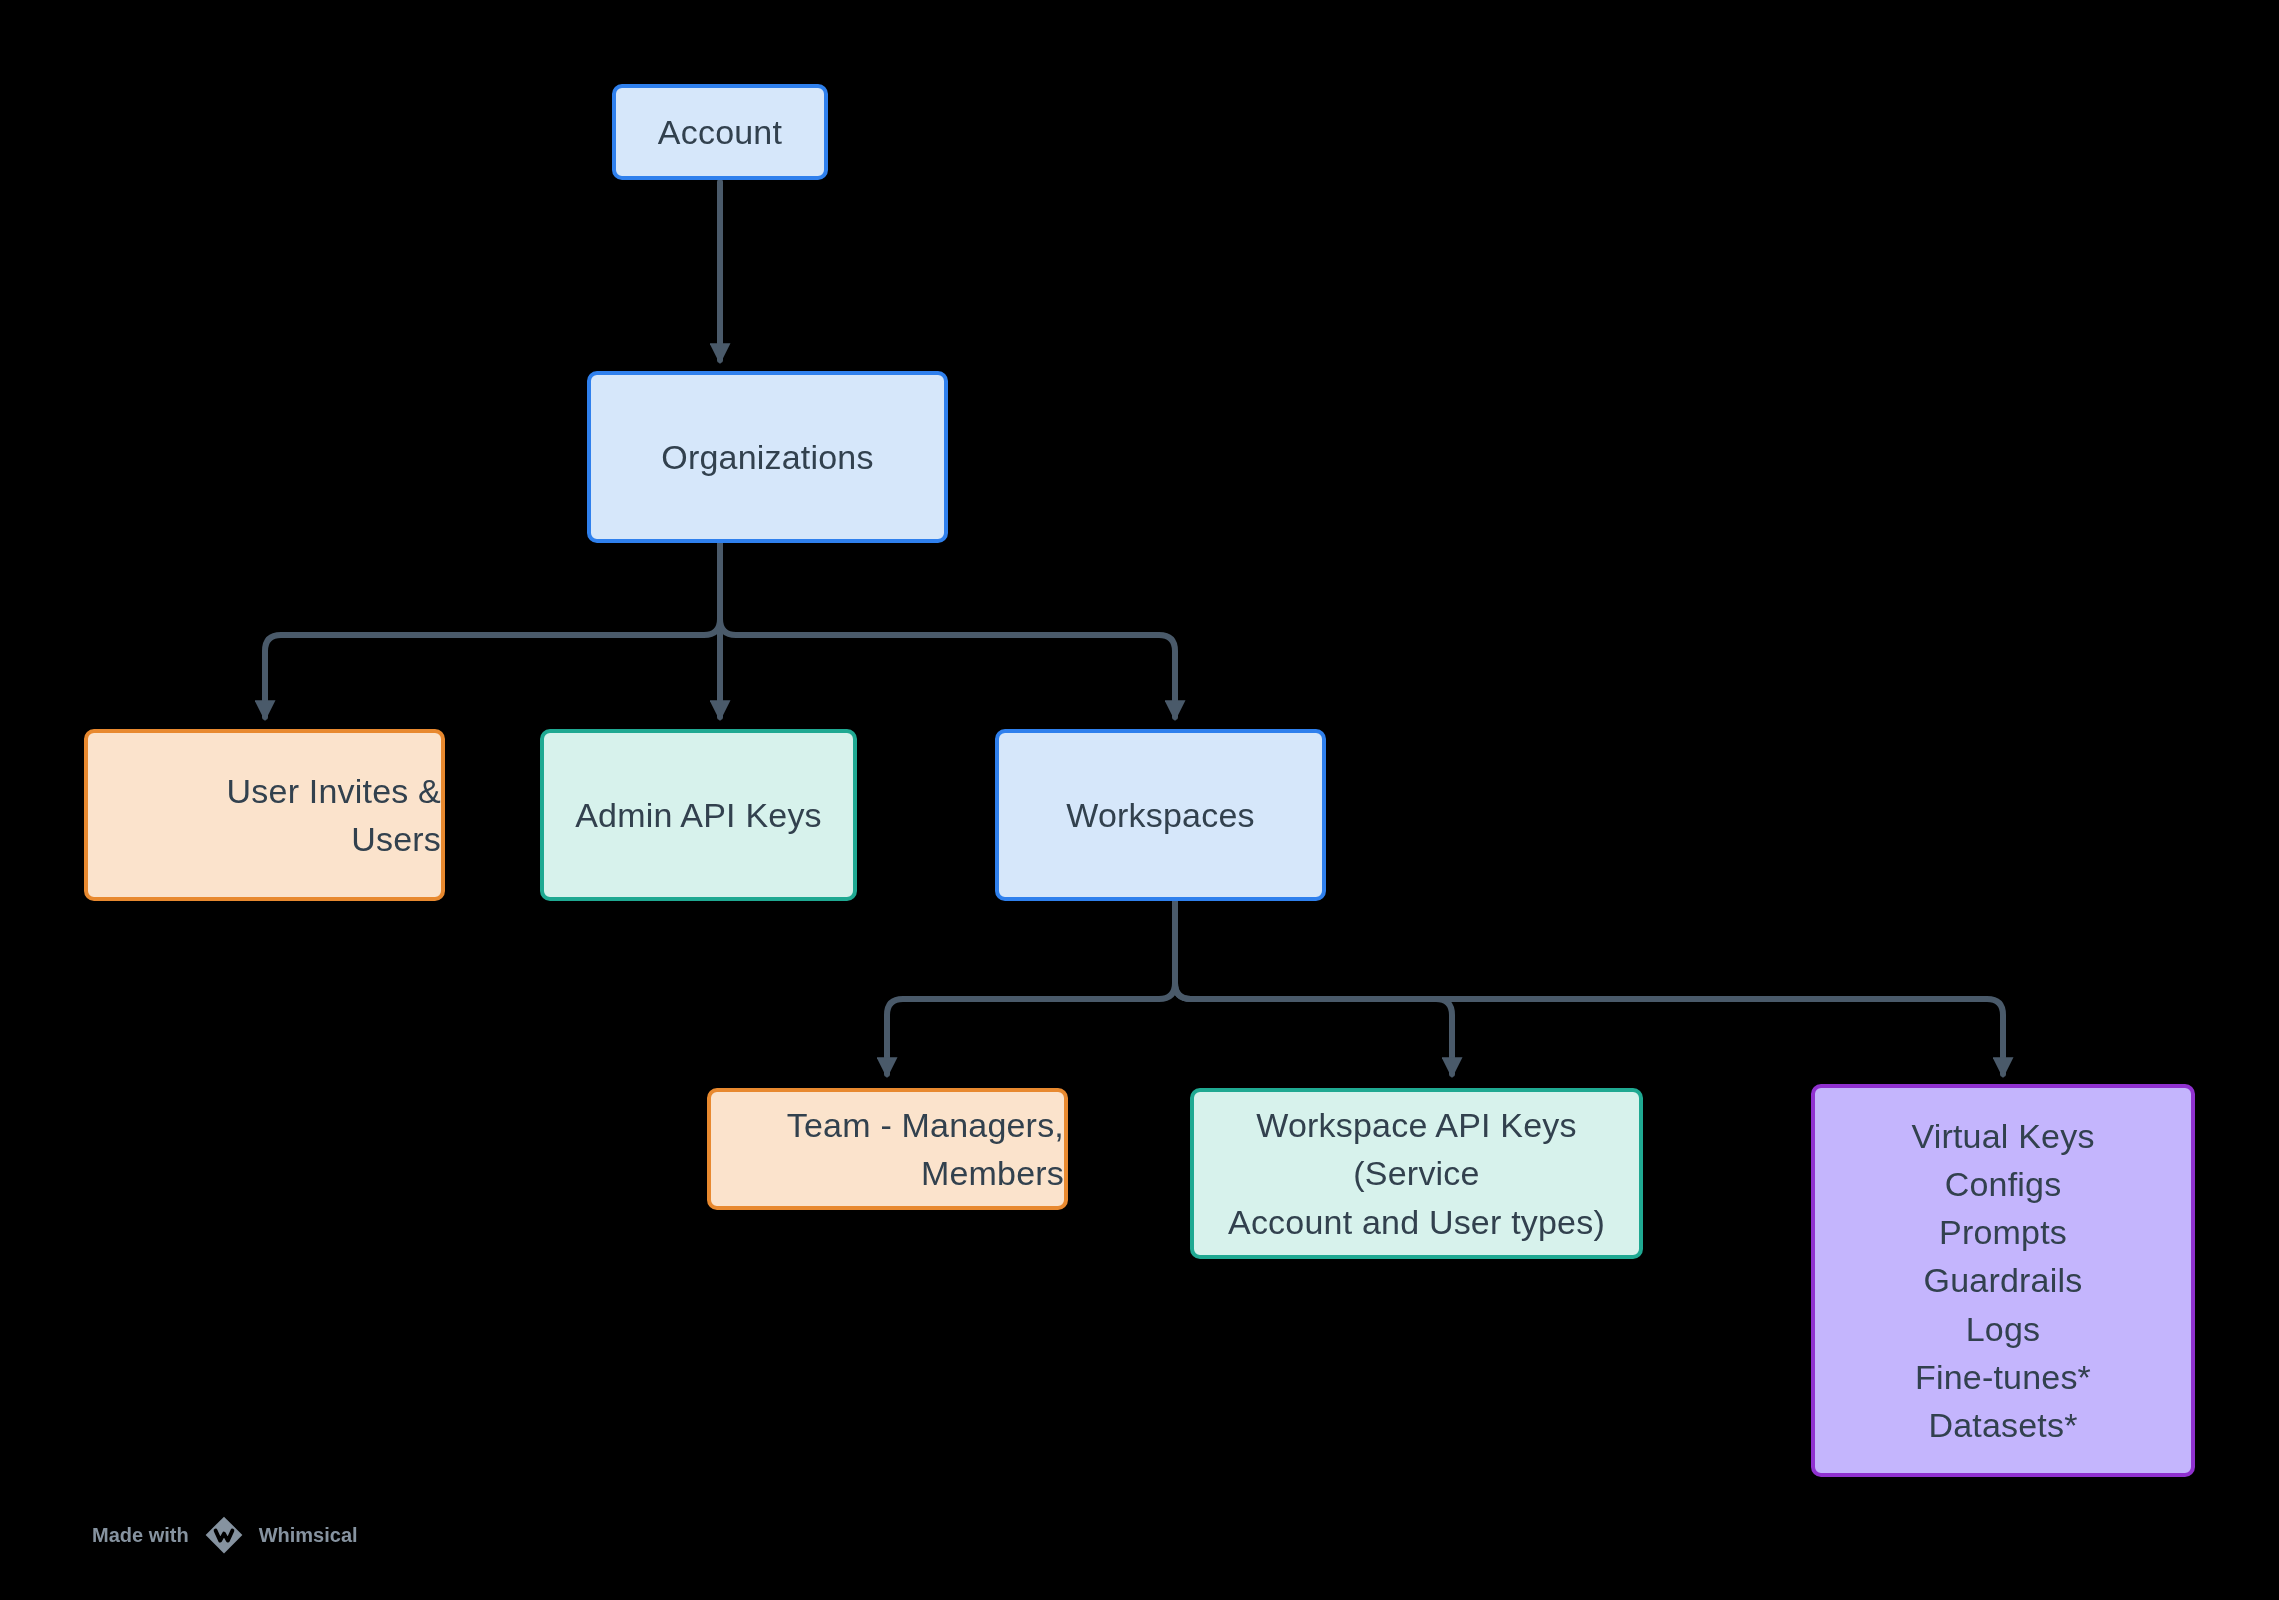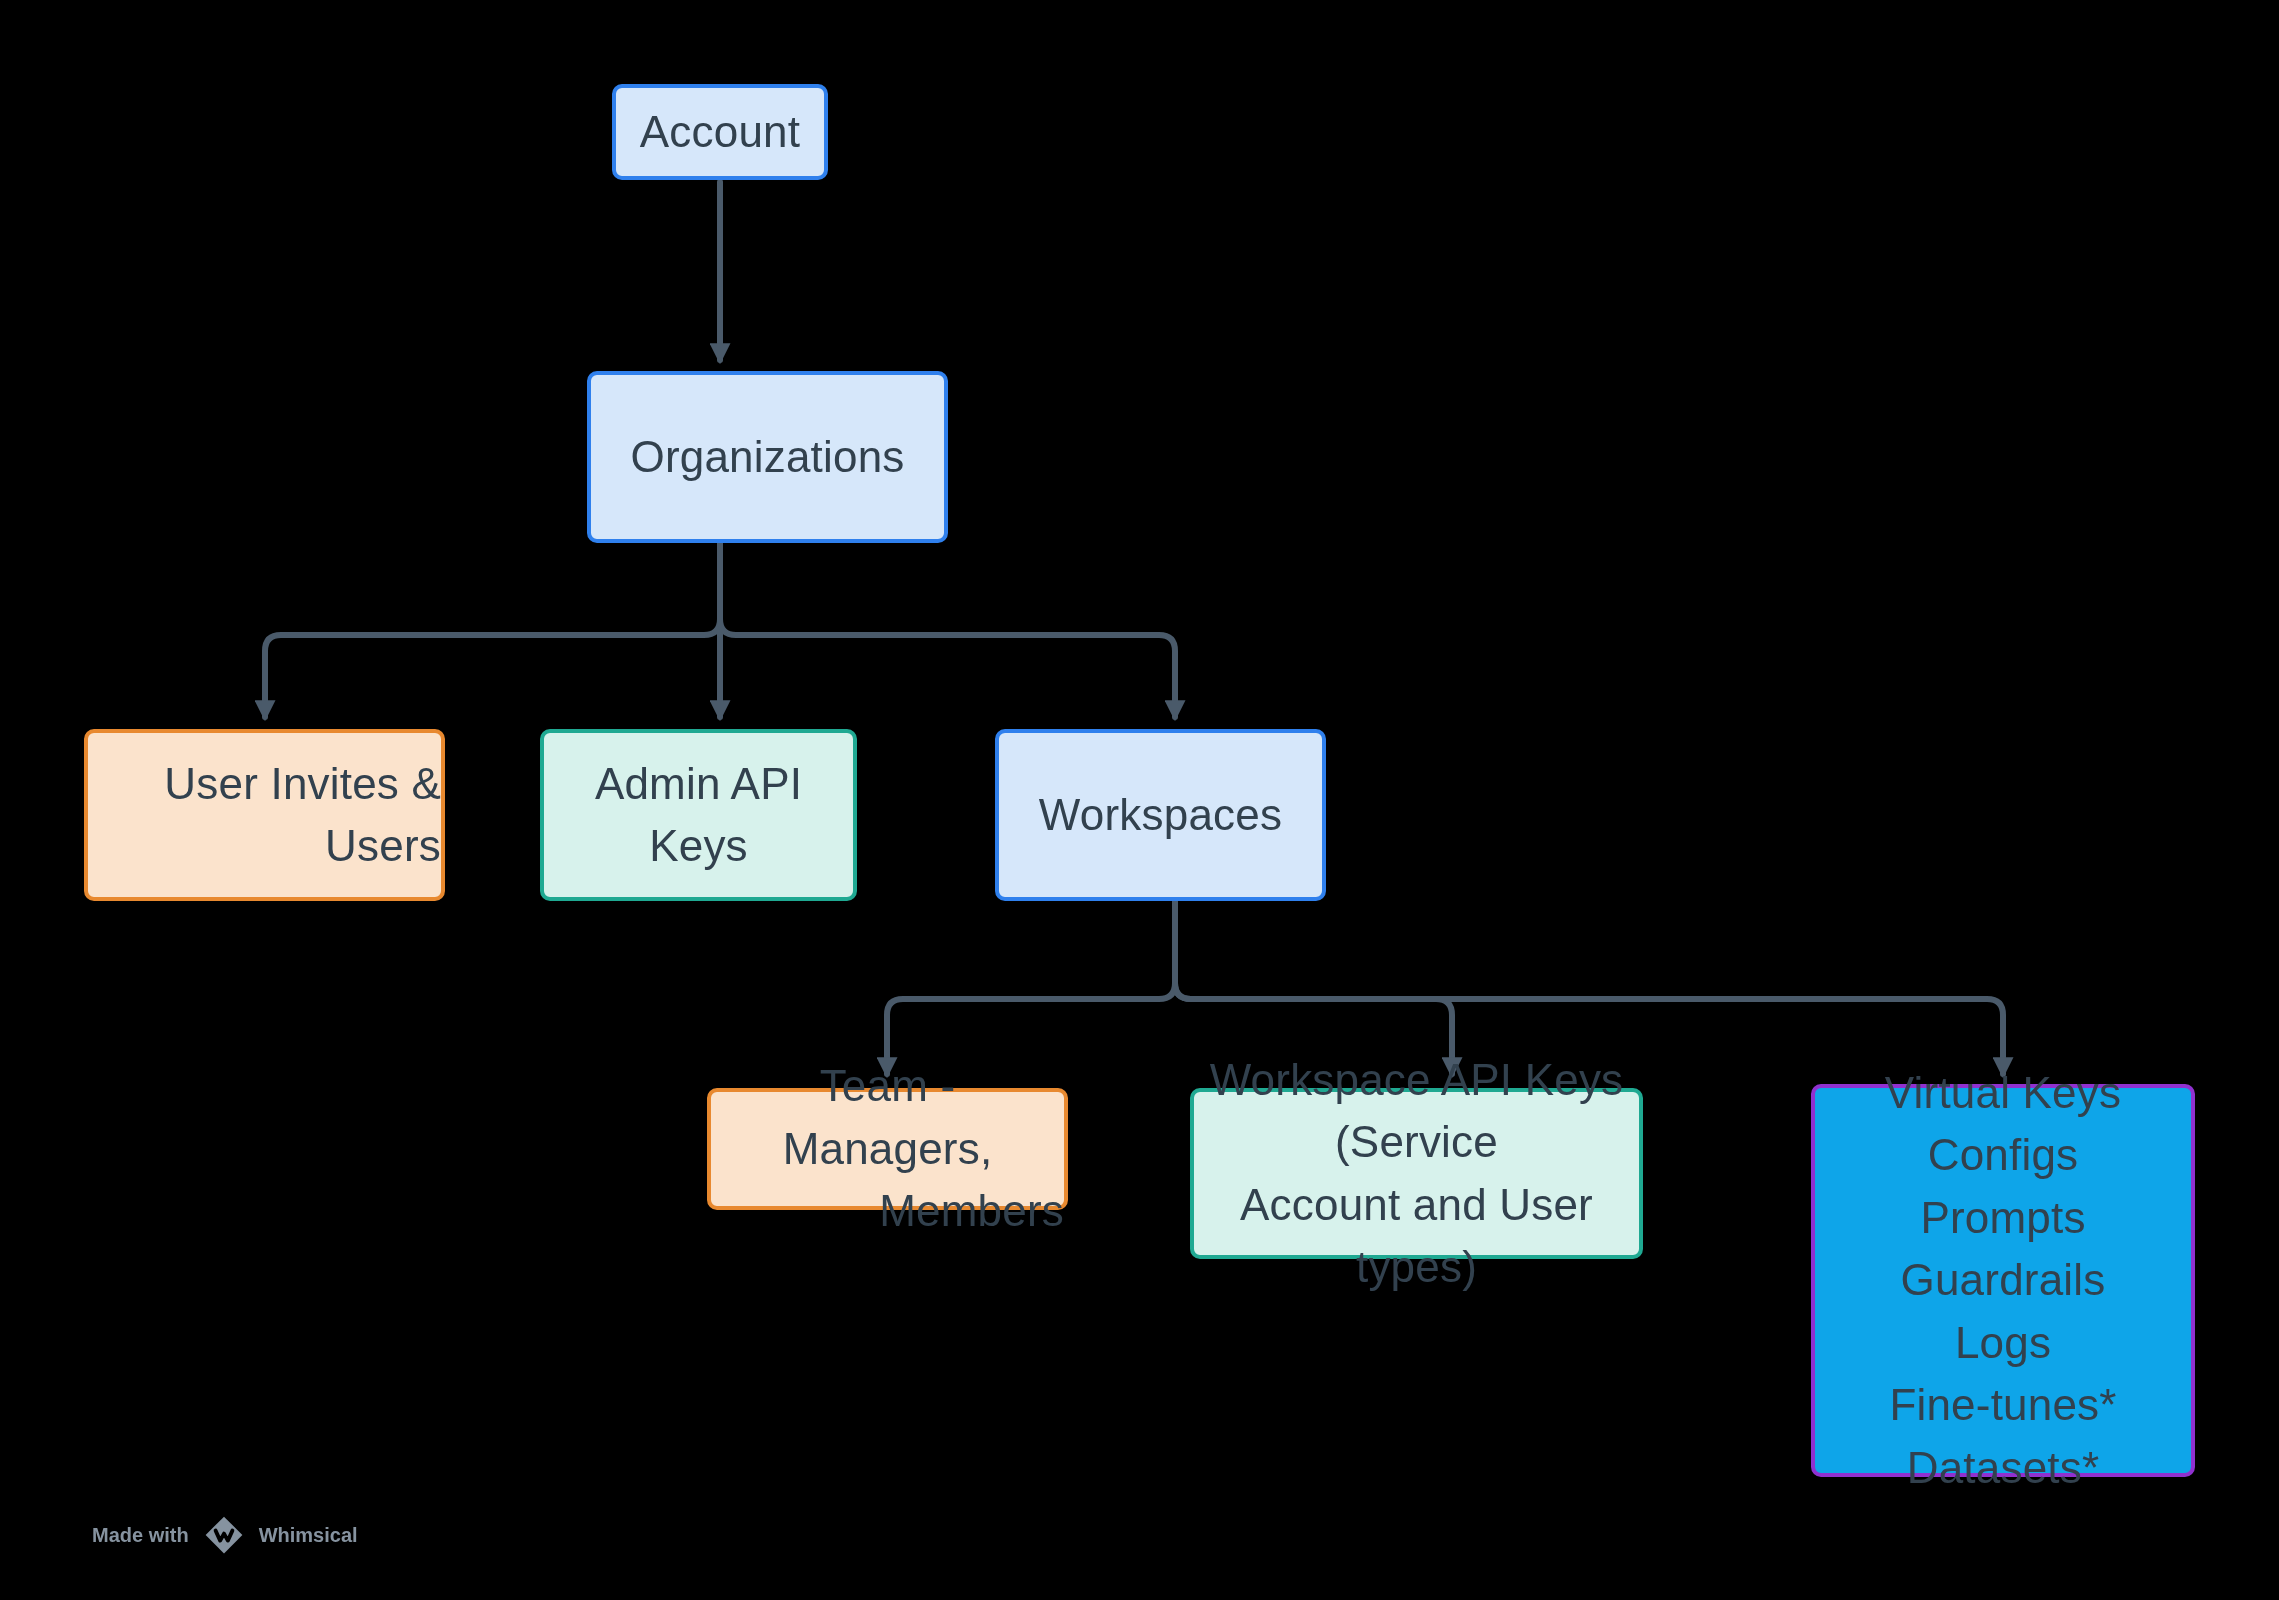--- a/index.html
+++ b/index.html
@@ -24,30 +24,30 @@
   .node {
     position: absolute;
     box-sizing: border-box;
     border-radius: 10px;
     border: 4px solid;
     display: flex;
     flex-direction: column;
     align-items: center;
     justify-content: center;
     text-align: center;
-    font-size: 44px;
+    font-size: 34px;
     line-height: 1.42;
     color: #32414e;
     letter-spacing: 0.2px;
   }
   .node .line { display: block; }
   .blue   { background: #d6e7fa; border-color: #2f80ed; }
   .orange { background: #fbe3cc; border-color: #e8892f; align-items: flex-end; }
   .teal   { background: #d7f2ec; border-color: #1fa992; }
-  .purple { background: #0ea5e9; border-color: #9031d0; }
+  .purple { background: #c4b5fd; border-color: #9031d0; }
 
   #node-account        { left: 612px;  top: 84px;   width: 216px; height: 96px; }
   #node-organizations  { left: 540px;  top: 371px;  width: 361px; height: 172px; margin-left: 47px; }
   #node-user-invites   { left: 84px;   top: 729px;  width: 361px; height: 172px; }
   #node-admin-api-keys { left: 540px;  top: 729px;  width: 317px; height: 172px; }
   #node-workspaces     { left: 995px;  top: 729px;  width: 331px; height: 172px; }
   #node-team           { left: 707px;  top: 1088px; width: 361px; height: 122px; }
   #node-ws-api-keys    { left: 1190px; top: 1088px; width: 453px; height: 171px; }
   #node-virtual-keys   { left: 1811px; top: 1084px; width: 384px; height: 393px; }
 

